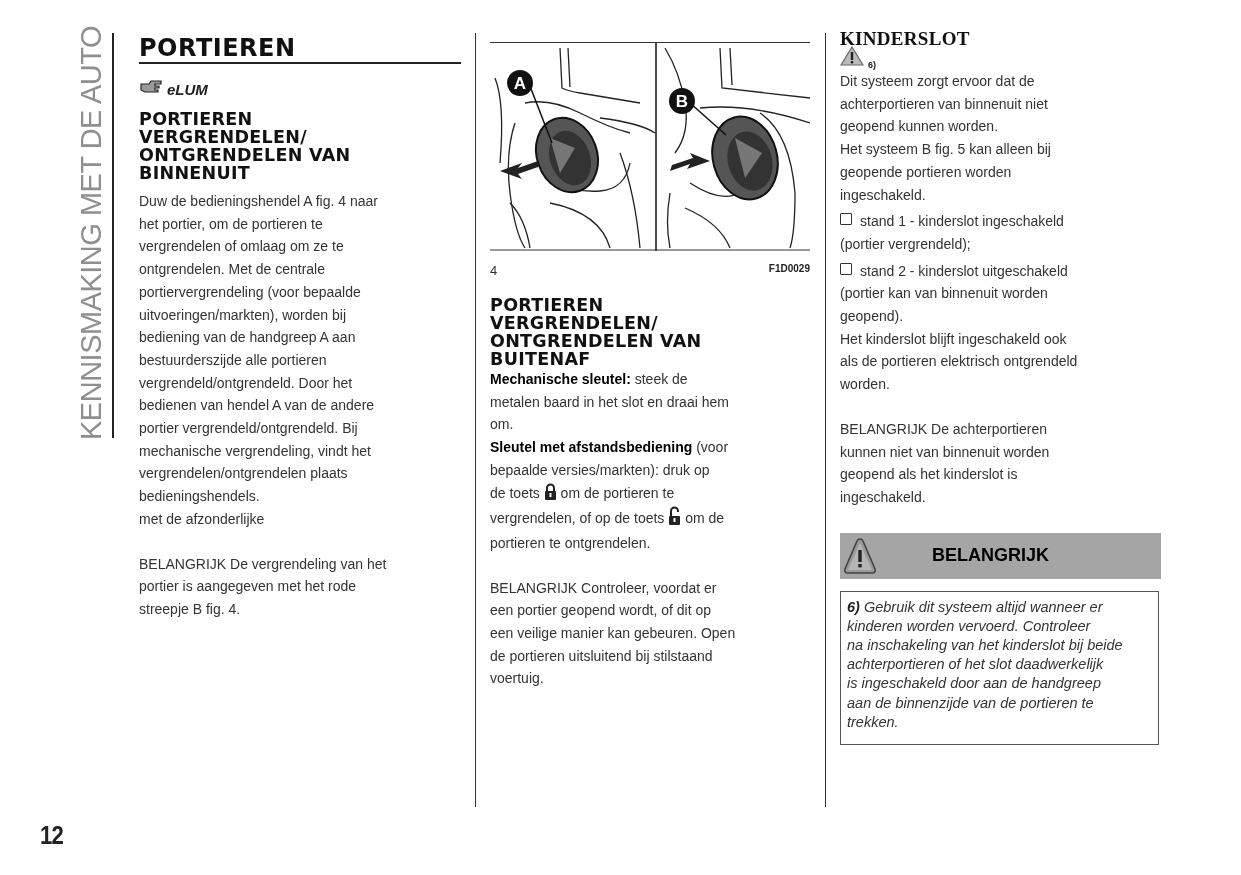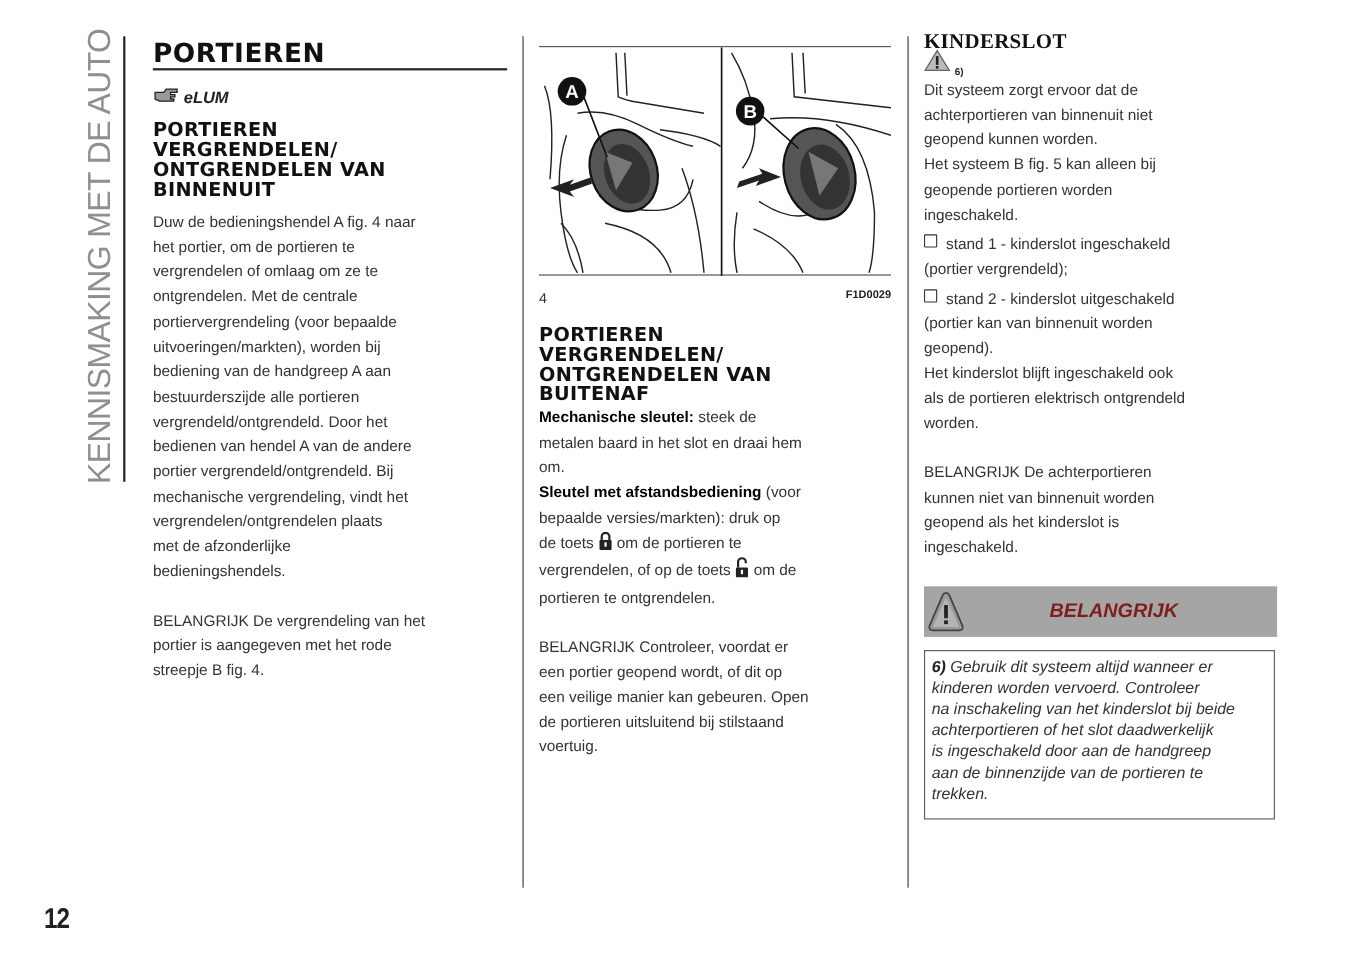--- a/index.html
+++ b/index.html
@@ -36,21 +36,21 @@
   .fig-caption { display: flex; justify-content: space-between; font-size: 13px; margin-top: 4px; color: #333; }
   .fig-caption .code { font-weight: bold; font-size: 10px; color: #222; }
 
   .h3 { font-family: Liberation Serif, serif; font-weight: bold; font-size: 19px; color: #111;
         line-height: 22px; margin: 0; letter-spacing: 0.3px; }
   .warn-ref { display: flex; align-items: flex-end; gap: 4px; height: 20px; }
   .warn-ref .ref { font-size: 9px; font-weight: bold; color: #222; }
   .bullet { display: inline-block; width: 10px; height: 10px; border: 1.5px solid #333; margin-right: 8px; vertical-align: 1px; border-radius: 1px; }
 
   .warn-banner { margin-top: 24px; width: 321px; height: 46px; background: #a5a5a5; display: flex; align-items: center; position: relative; }
-  .warn-banner .label { position: absolute; left: 114px; font-style: italic; font-weight: bold; color: #7f1d1d; font-size: 18px; }
+  .warn-banner .label { position: absolute; left: 92px; font-weight: bold; color: #000000; font-size: 18px; }
   .warn-box { margin-top: 12px; width: 303px; border: 1.5px solid #555; padding: 6px 8px 12px 6px;
               font-style: italic; font-size: 14.5px; line-height: 19.2px; color: #333; }
   .warn-box .num { font-weight: bold; color: #222; }
 </style>
 </head>
 <body>
 
 <div class="side-title">KENNISMAKING MET DE AUTO</div>
 <div class="side-rule"></div>
 <div class="col-rule" style="left:475px"></div>
@@ -80,22 +80,22 @@
     <div>ontgrendelen. Met de centrale</div>
     <div>portiervergrendeling (voor bepaalde</div>
     <div>uitvoeringen/markten), worden bij</div>
     <div>bediening van de handgreep A aan</div>
     <div>bestuurderszijde alle portieren</div>
     <div>vergrendeld/ontgrendeld. Door het</div>
     <div>bedienen van hendel A van de andere</div>
     <div>portier vergrendeld/ontgrendeld. Bij</div>
     <div>mechanische vergrendeling, vindt het</div>
     <div>vergrendelen/ontgrendelen plaats</div>
+    <div>bedieningshendels.</div>
     <div>met de afzonderlijke</div>
-    <div>bedieningshendels.</div>
   </div>
   <div class="gap"></div>
   <div class="p">
     <div>BELANGRIJK De vergrendeling van het</div>
     <div>portier is aangegeven met het rode</div>
     <div>streepje B fig. 4.</div>
   </div>
 </div>
 
 <div class="col col2">

